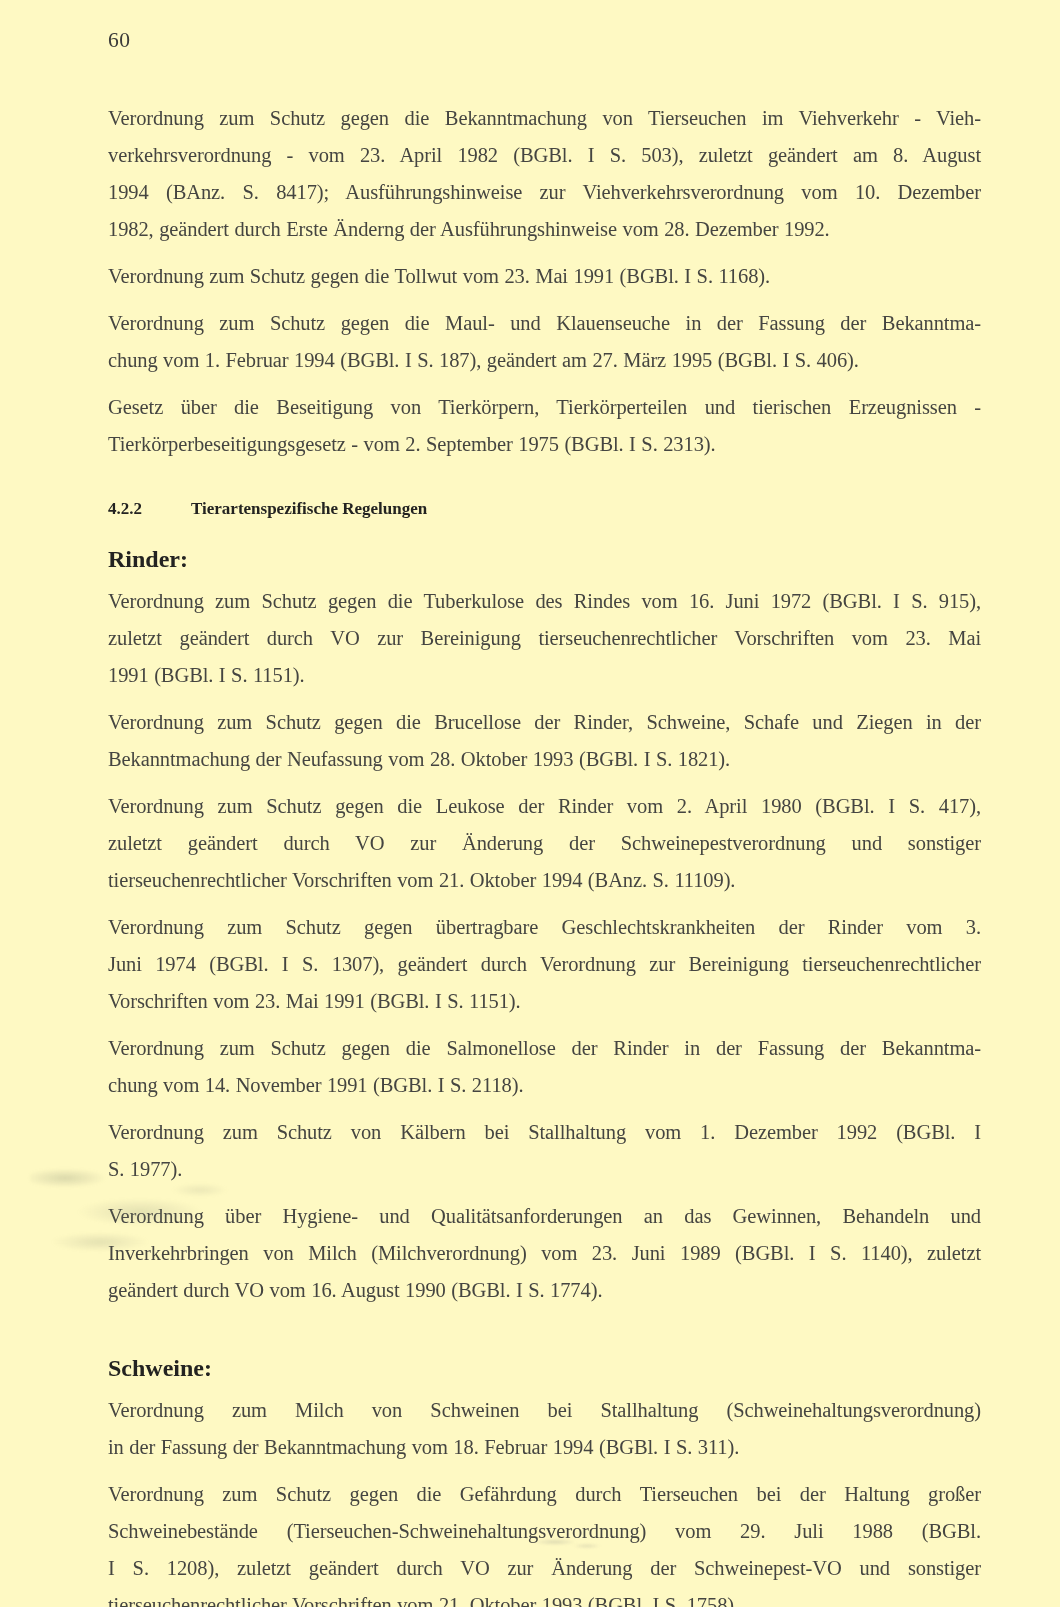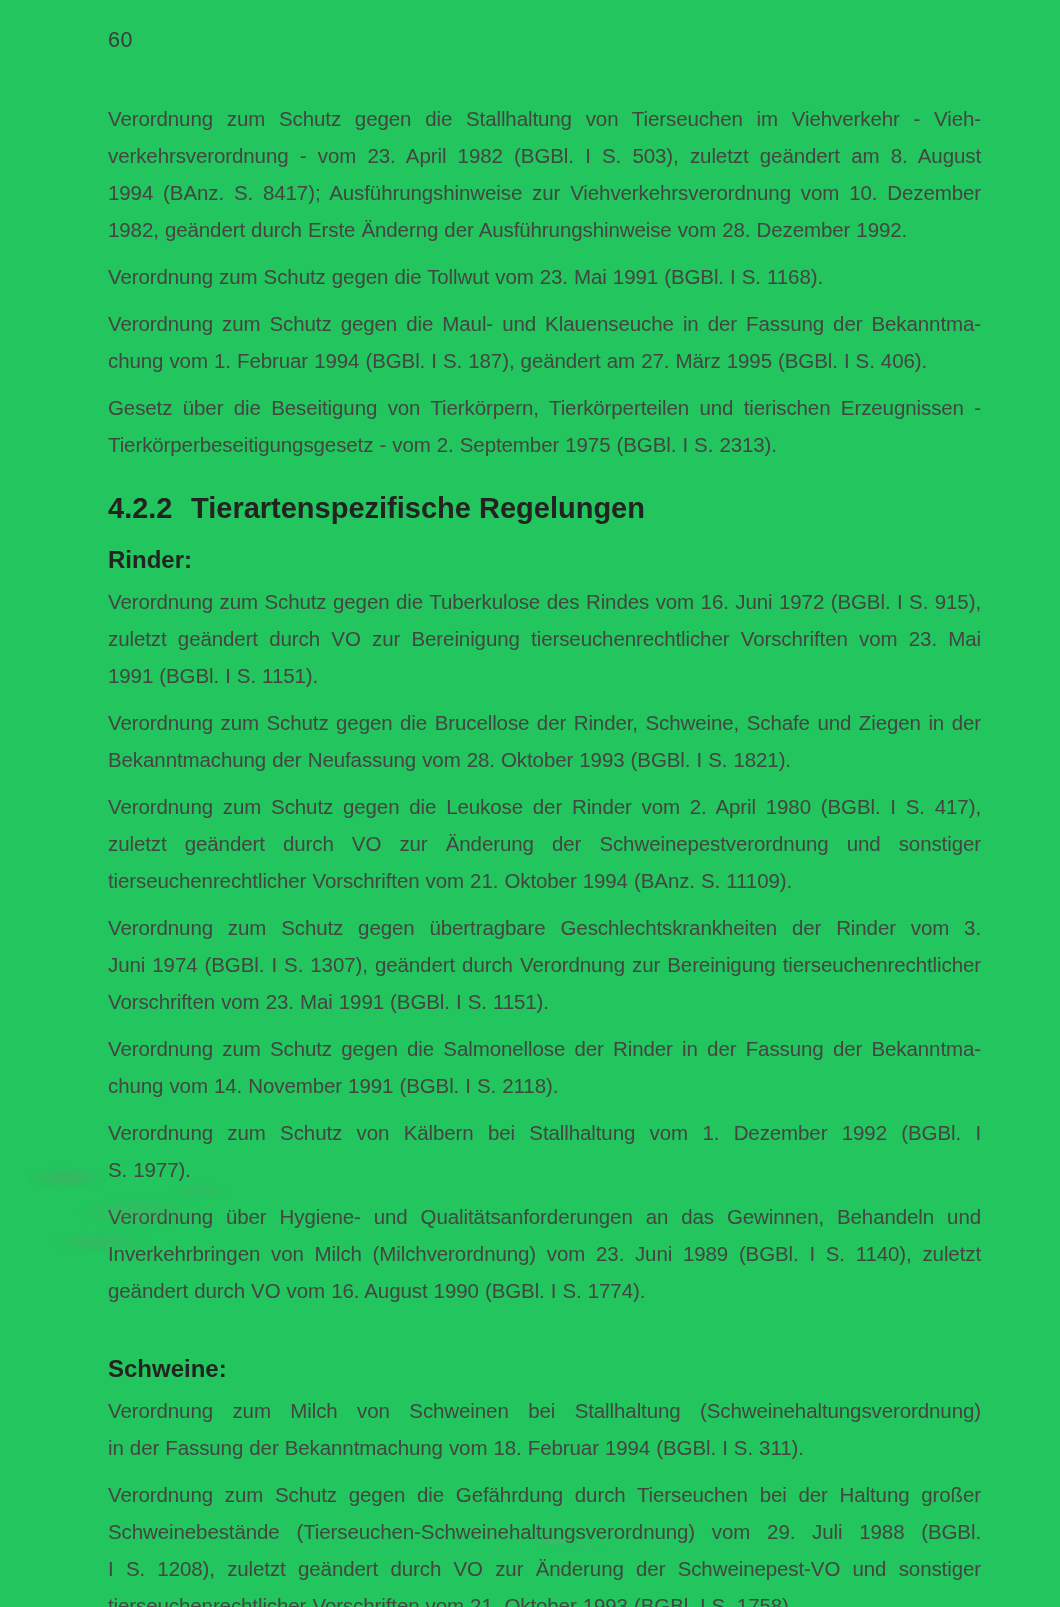--- a/index.html
+++ b/index.html
@@ -6,23 +6,23 @@
   html, body {
     margin: 0;
     padding: 0;
     background: #e8e8e6;
   }
   .page {
     position: relative;
     width: 1060px;
     height: 1607px;
     margin: 0 auto;
-    background: #22c55e;
+    background: #fef9c3;
     overflow: hidden;
-    font-family: Liberation Sans, sans-serif;
+    font-family: Liberation Serif, serif;
     color: #454541;
   }
   .page-number {
     position: absolute;
     left: 108px;
     top: 28px;
     font-size: 21.5px;
     letter-spacing: 0.5px;
     color: #3c3c3a;
   }
@@ -44,21 +44,21 @@
     text-align: justify;
     text-align-last: justify;
     white-space: normal;
   }
   .line.last {
     text-align: center;
     text-align-last: left;
   }
   .heading {
     margin: 27px 0 9px 0;
-    font-size: 29px;
+    font-size: 17px;
     font-weight: bold;
     color: #232321;
     letter-spacing: 0;
   }
   .heading .hnum {
     display: inline-block;
     width: 83px;
   }
   .subheading {
     margin: 14px 0 5px 0;
@@ -100,21 +100,21 @@
   }
 </style>
 </head>
 <body>
 
 <div class="page">
   <div class="page-number">60</div>
 
   <div class="text-column" id="text-column">
       <p class="para">
-        <span class="line">Verordnung zum Schutz gegen die Stallhaltung von Tierseuchen im Viehverkehr - Vieh-</span>
+        <span class="line">Verordnung zum Schutz gegen die Bekanntmachung von Tierseuchen im Viehverkehr - Vieh-</span>
         <span class="line">verkehrsverordnung - vom 23. April 1982 (BGBl. I S. 503), zuletzt geändert am 8. August</span>
         <span class="line">1994 (BAnz. S. 8417); Ausführungshinweise zur Viehverkehrsverordnung vom 10. Dezember</span>
         <span class="line last">1982, geändert durch Erste Änderng der Ausführungshinweise vom 28. Dezember 1992.</span>
       </p>
       <p class="para">
         <span class="line last">Verordnung zum Schutz gegen die Tollwut vom 23. Mai 1991 (BGBl. I S. 1168).</span>
       </p>
       <p class="para">
         <span class="line">Verordnung zum Schutz gegen die Maul- und Klauenseuche in der Fassung der Bekanntma-</span>
         <span class="line last">chung vom 1. Februar 1994 (BGBl. I S. 187), geändert am 27. März 1995 (BGBl. I S. 406).</span>

